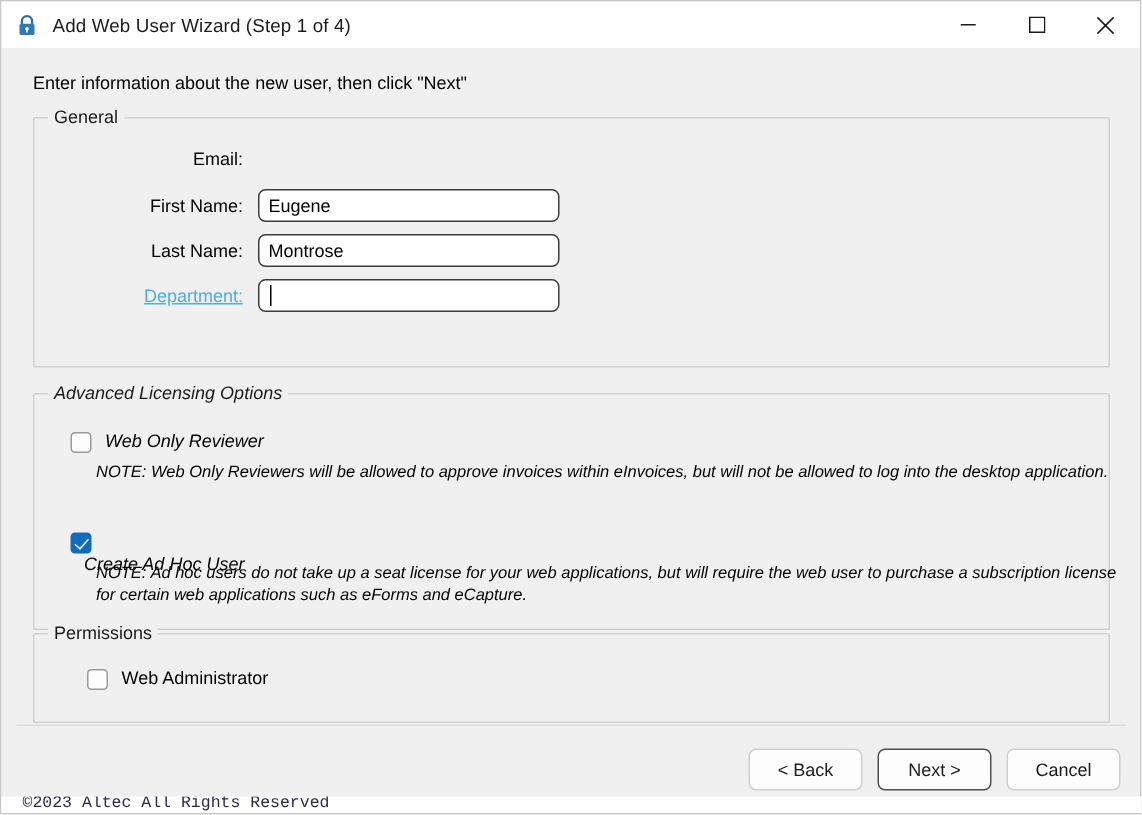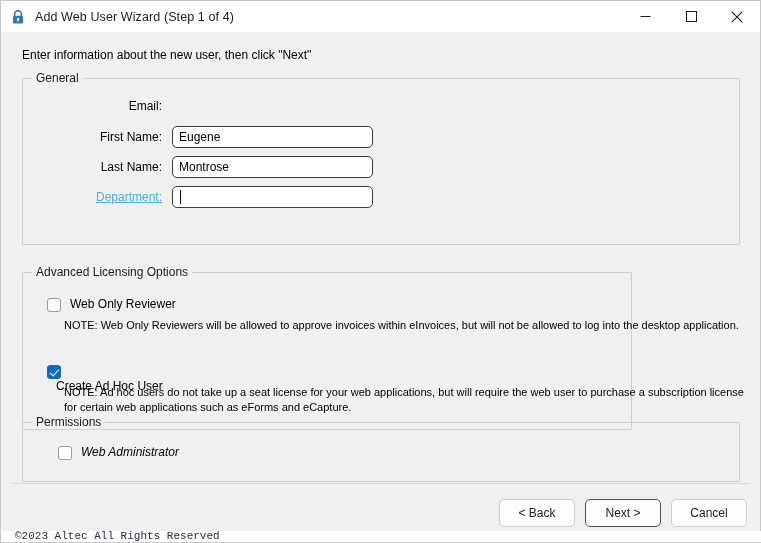--- a/index.html
+++ b/index.html
@@ -100,21 +100,21 @@
     top: -8px;
     left: 9px;
     padding: 0 4px;
     background: #f0f0f0;
     font-size: 12px;
     color: #1b1b1b;
     white-space: nowrap;
   }
 
   #group-general  { left: 21px; top: 46px;  width: 718px; height: 167px; }
-  #group-licensing{ left: 21px; top: 240px; width: 610px; height: 158px; }
+  #group-licensing{ left: 21px; top: 230px; width: 718px; height: 158px; font-style: italic; }
   #group-permissions { left: 21px; top: 390px; width: 718px; height: 60px; }
 
   
   .form-row {
     position: absolute;
     display: flex;
     align-items: center;
     height: 22px;
   }
   .form-label {
@@ -203,21 +203,21 @@
     position: absolute;
     font-size: 11px;
     color: #000;
     line-height: 15px;
   }
 
   #chk-webonly   { left: 24px; top: 24px; }
   #note-webonly  { left: 41px; top: 45px; width: 690px; }
   #chk-adhoc     { left: 24px; top: 91px; flex-direction: column; }
   #note-adhoc    { left: 41px; top: 112px; width: 686px; }
-  #chk-webadmin  { left: 35px; top: 22px; font-style: italic; }
+  #chk-webadmin  { left: 35px; top: 22px; }
 
   
   .footer-sep {
     position: absolute;
     left: 10px;
     right: 10px;
     bottom: 58px;
     height: 1px;
     background: #dcdcdc;
   }

